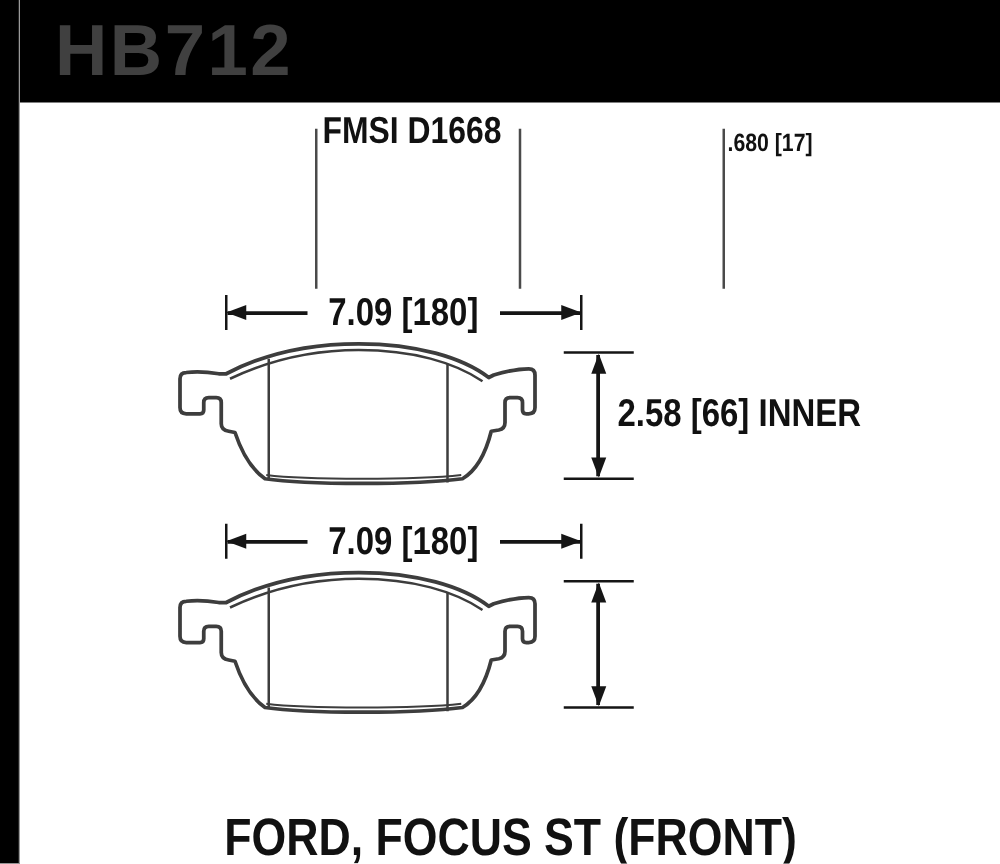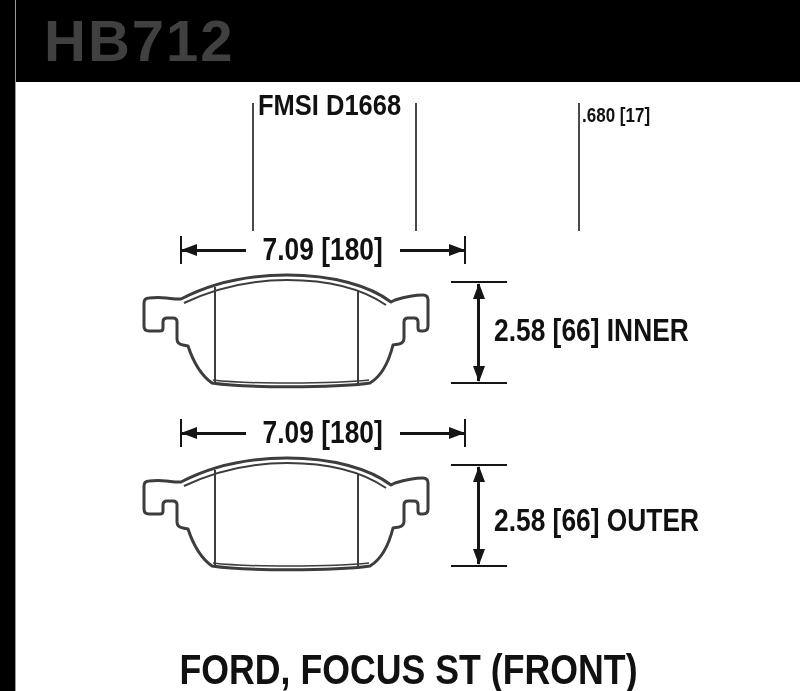--- a/index.html
+++ b/index.html
@@ -106,17 +106,16 @@
     <path d="M 76,108 C 108,112 196,112 232,108" fill="none" stroke="#3d3d3d" stroke-width="1.5"></path>
     <line x1="78" y1="15" x2="78" y2="112" stroke="#3d3d3d" stroke-width="2"></line>
     <line x1="221" y1="19" x2="221" y2="114" stroke="#3d3d3d" stroke-width="2"></line>
   </svg>
 
   <div class="vdim" style="top:464px">
     <div class="vtick t"></div>
     <div class="vshaft"></div>
     <div class="vtick b"></div>
   </div>
-  <div class="vlabel" style="top:503px"><span class="ctext">2.58 [66] OUTER</span></div>
 
   <div class="caption"><span class="ctext center">FORD, FOCUS ST (FRONT)</span></div>
 
 </div>
 
 </body></html>

